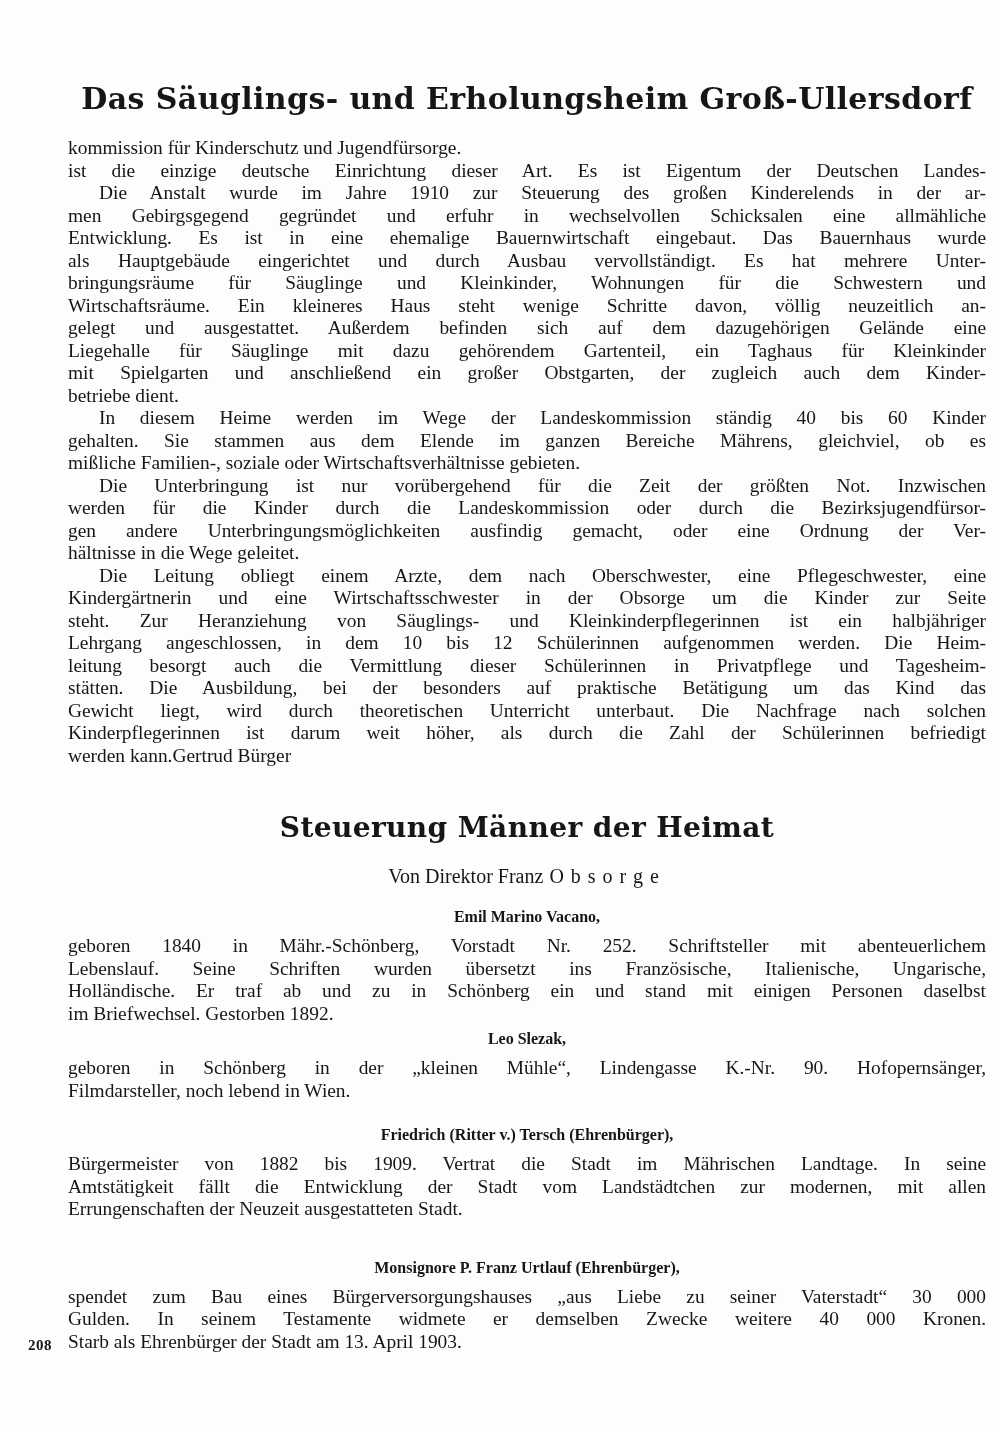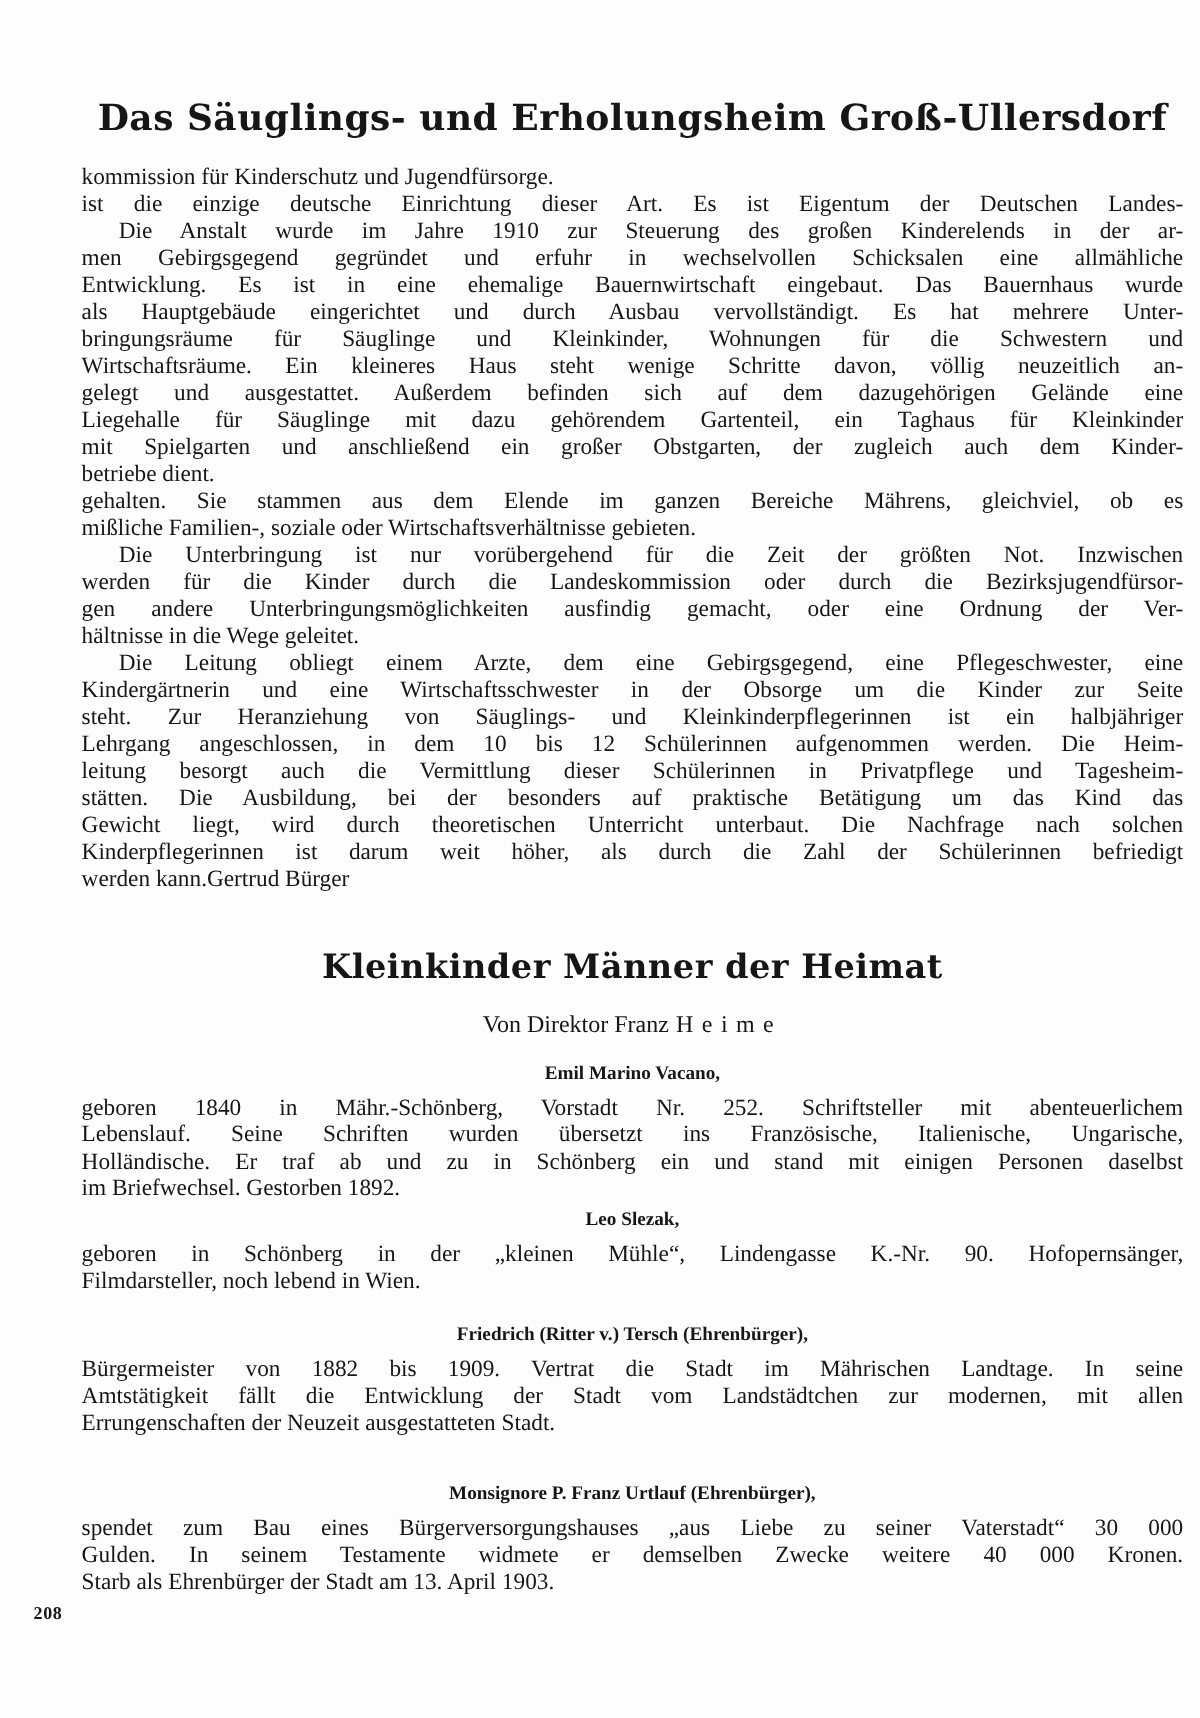--- a/index.html
+++ b/index.html
@@ -115,49 +115,50 @@
           <div class="tline">Entwicklung. Es ist in eine ehemalige Bauernwirtschaft eingebaut. Das Bauernhaus wurde</div>
           <div class="tline">als Hauptgebäude eingerichtet und durch Ausbau vervollständigt. Es hat mehrere Unter-</div>
           <div class="tline">bringungsräume für Säuglinge und Kleinkinder, Wohnungen für die Schwestern und</div>
           <div class="tline">Wirtschaftsräume. Ein kleineres Haus steht wenige Schritte davon, völlig neuzeitlich an-</div>
           <div class="tline">gelegt und ausgestattet. Außerdem befinden sich auf dem dazugehörigen Gelände eine</div>
           <div class="tline">Liegehalle für Säuglinge mit dazu gehörendem Gartenteil, ein Taghaus für Kleinkinder</div>
           <div class="tline">mit Spielgarten und anschließend ein großer Obstgarten, der zugleich auch dem Kinder-</div>
           <div class="tline last">betriebe dient.</div>
         </div>
         <div class="paragraph">
+          <div class="tline indent">In diesem Heime werden im Wege der Landeskommission ständig 40 bis 60 Kinder</div>
           <div class="tline">gehalten. Sie stammen aus dem Elende im ganzen Bereiche Mährens, gleichviel, ob es</div>
           <div class="tline last">mißliche Familien-, soziale oder Wirtschaftsverhältnisse gebieten.</div>
         </div>
         <div class="paragraph">
           <div class="tline indent">Die Unterbringung ist nur vorübergehend für die Zeit der größten Not. Inzwischen</div>
           <div class="tline">werden für die Kinder durch die Landeskommission oder durch die Bezirksjugendfürsor-</div>
           <div class="tline">gen andere Unterbringungsmöglichkeiten ausfindig gemacht, oder eine Ordnung der Ver-</div>
           <div class="tline last">hältnisse in die Wege geleitet.</div>
         </div>
         <div class="paragraph">
-          <div class="tline indent">Die Leitung obliegt einem Arzte, dem eine Gebirgsgegend, eine Pflegeschwester, eine</div>
+          <div class="tline indent">Die Leitung obliegt einem Arzte, dem nach Oberschwester, eine Pflegeschwester, eine</div>
           <div class="tline">Kindergärtnerin und eine Wirtschaftsschwester in der Obsorge um die Kinder zur Seite</div>
           <div class="tline">steht. Zur Heranziehung von Säuglings- und Kleinkinderpflegerinnen ist ein halbjähriger</div>
           <div class="tline">Lehrgang angeschlossen, in dem 10 bis 12 Schülerinnen aufgenommen werden. Die Heim-</div>
           <div class="tline">leitung besorgt auch die Vermittlung dieser Schülerinnen in Privatpflege und Tagesheim-</div>
           <div class="tline">stätten. Die Ausbildung, bei der besonders auf praktische Betätigung um das Kind das</div>
           <div class="tline">Gewicht liegt, wird durch theoretischen Unterricht unterbaut. Die Nachfrage nach solchen</div>
           <div class="tline">Kinderpflegerinnen ist darum weit höher, als durch die Zahl der Schülerinnen befriedigt</div>
           <div class="sigline">
             <span>werden kann.</span>
             <span>Gertrud Bürger</span>
           </div>
         </div>
       </div>
 
-    <h2 class="article2-title">Kleinkinder Männer der Heimat</h2>
+    <h2 class="article2-title">Steuerung Männer der Heimat</h2>
 
     <div class="byline">
-      <span>Von Direktor Franz</span><span class="spaced-name">Heime</span>
+      <span>Von Direktor Franz</span><span class="spaced-name">Obsorge</span>
     </div>
 
     <div class="body-text" id="article2-entries">
         <div class="entry">
           <div class="entry-heading">Emil Marino Vacano,</div>
           <div class="tline">geboren 1840 in Mähr.-Schönberg, Vorstadt Nr. 252. Schriftsteller mit abenteuerlichem</div>
           <div class="tline">Lebenslauf. Seine Schriften wurden übersetzt ins Französische, Italienische, Ungarische,</div>
           <div class="tline">Holländische. Er traf ab und zu in Schönberg ein und stand mit einigen Personen daselbst</div>
           <div class="tline last">im Briefwechsel. Gestorben 1892.</div>
         </div>

